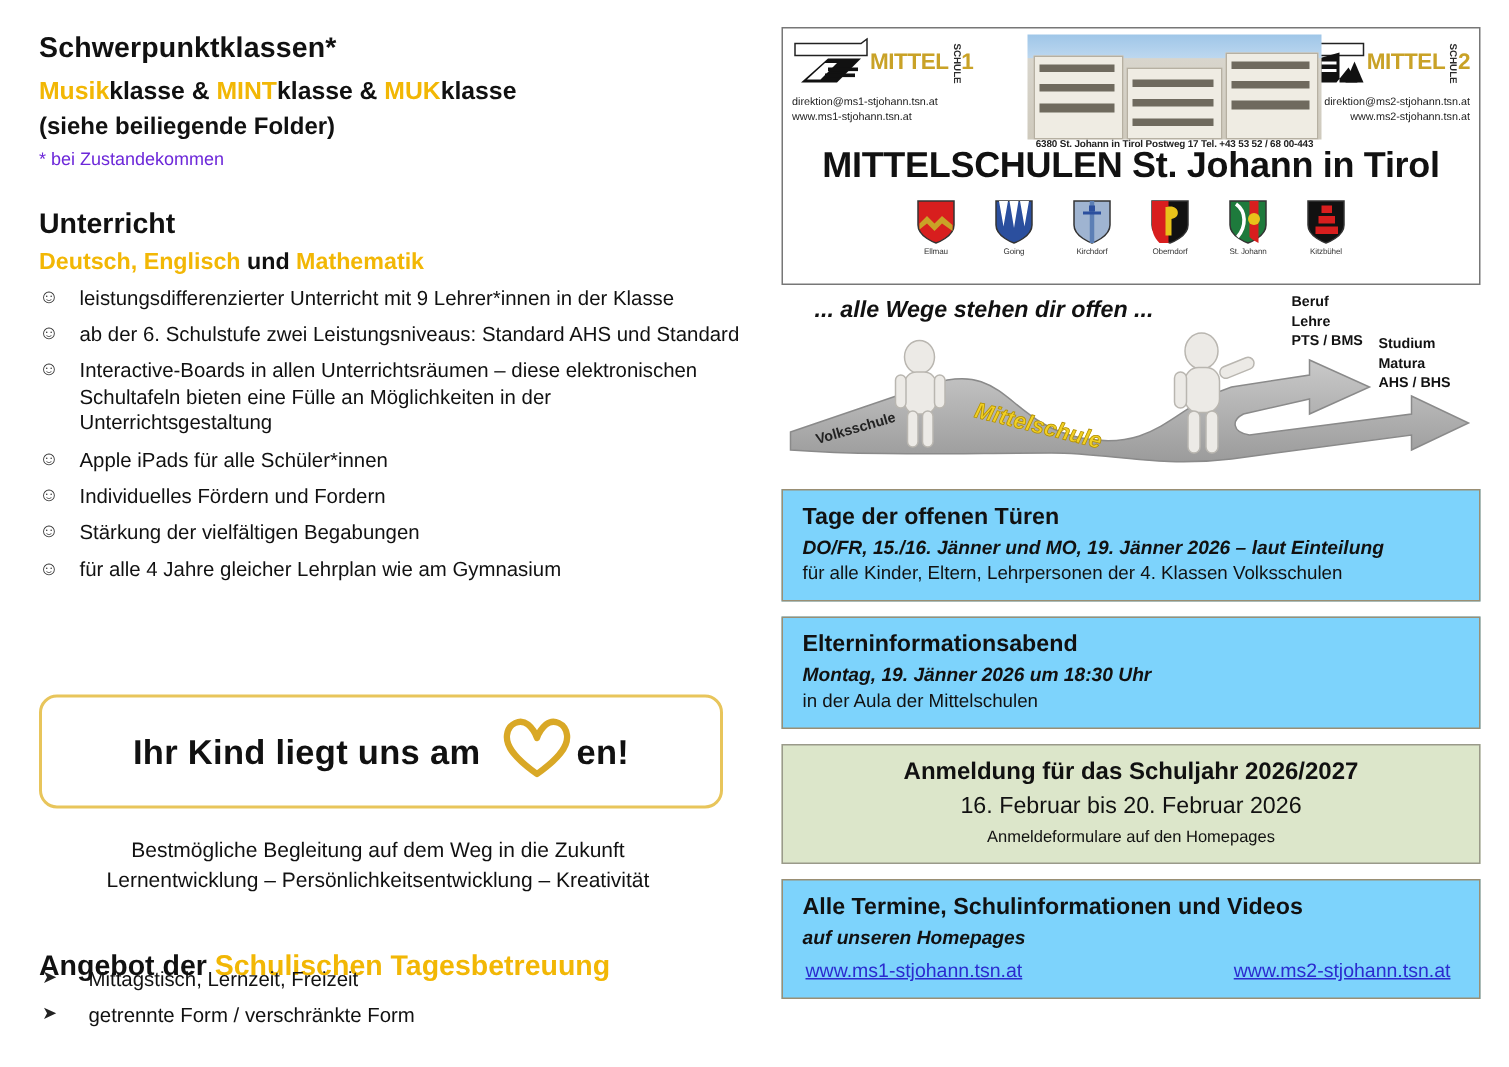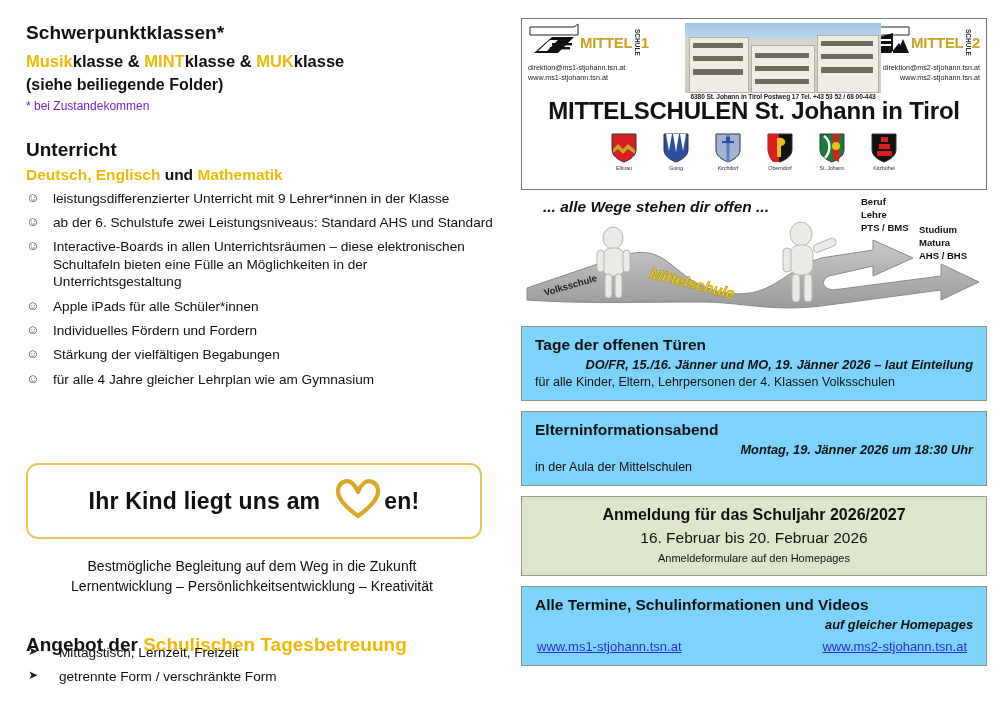--- a/index.html
+++ b/index.html
@@ -77,21 +77,21 @@
 
   .banner{
     border:1px solid #777;background:#fff;
     padding:0;position:relative;height:172px;box-sizing:border-box;
   }
   .logos-row{
     display:flex;align-items:flex-start;justify-content:space-between;
     height:72px;padding:4px 6px 0 6px;box-sizing:border-box;
   }
   .logo-block{width:132px;}
-  .logo-mark{display:flex;height:38px;}
+  .logo-mark{display:flex;align-items:center;height:38px;}
   .logo-mark svg{display:block;}
   .logo-word{
     font-size:15px;font-weight:bold;color:#C9A227;letter-spacing:-.3px;
     display:flex;align-items:center;
   }
   .logo-word .vert{
     writing-mode:vertical-rl;font-size:6.5px;letter-spacing:0px;
     color:#2b2b2b;line-height:1;margin:0 1px;transform:scaleY(1);
   }
   .logo-word .num{font-size:15px;color:#C9A227;}
@@ -138,21 +138,21 @@
   .wege-lab.l1{left:340px;top:0px;}
   .wege-lab.l2{left:398px;top:28px;}
 
   .infobox{
     border:1px solid #9a8f74;padding:9px 13px 11px 13px;
     margin-top:10px;box-sizing:border-box;
   }
   .infobox.cream{background:#7dd3fc;}
   .infobox.green{background:#DCE6CA;border-color:#9a9a8a;text-align:center;}
   .ib-title{font-size:15.5px;font-weight:bold;margin:0 0 3px 0;}
-  .ib-bold-it{font-size:12.8px;font-weight:bold;font-style:italic;margin:0 0 3px 0;text-align:right;}
+  .ib-bold-it{font-size:12.8px;font-weight:bold;font-style:italic;margin:0 0 3px 0;}
   .ib-reg{font-size:12.5px;margin:0;}
   .infobox.green .ib-title{font-size:16px;margin-bottom:5px;}
   .infobox.green .ib-line2{font-size:15.5px;margin:0 0 5px 0;}
   .infobox.green .ib-line3{font-size:11px;margin:0;}
   .links-row{
     display:flex;justify-content:space-between;margin-top:7px;
   }
   .links-row a{
     color:#2b2bcf;text-decoration:underline;font-size:13px;
   }
@@ -437,21 +437,21 @@
     </div>
 
     <div class="infobox green">
       <p class="ib-title">Anmeldung für das Schuljahr 2026/2027</p>
       <p class="ib-line2">16. Februar bis 20. Februar 2026</p>
       <p class="ib-line3">Anmeldeformulare auf den Homepages</p>
     </div>
 
     <div class="infobox cream">
       <p class="ib-title">Alle Termine, Schulinformationen und Videos</p>
-      <p class="ib-bold-it">auf gleicher Homepages</p>
+      <p class="ib-bold-it">auf unseren Homepages</p>
       <div class="links-row">
         <a class="lk-left" href="#">www.ms1-stjohann.tsn.at</a>
         <a class="lk-right" href="#">www.ms2-stjohann.tsn.at</a>
       </div>
     </div>
 
   </div>
 </div>
 
 </body></html>

